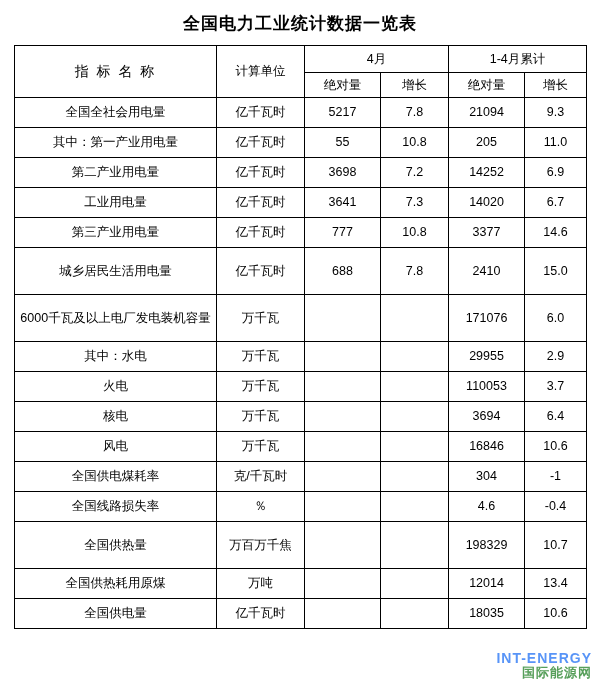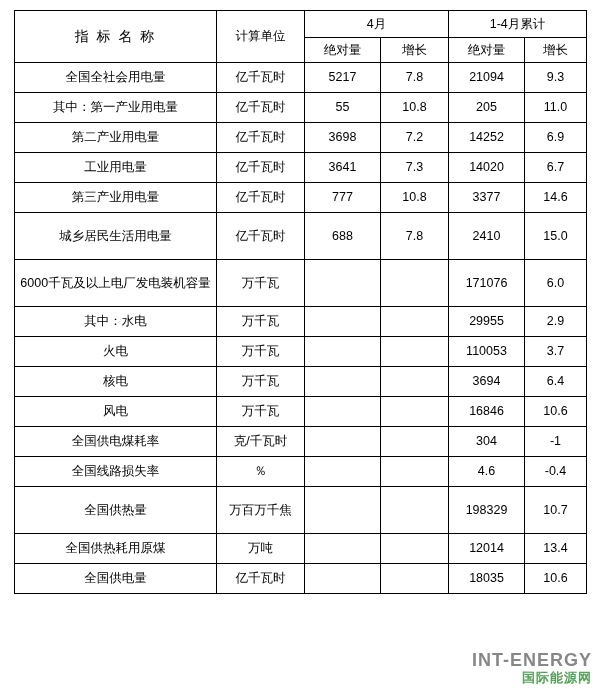--- a/index.html
+++ b/index.html
@@ -89,43 +89,44 @@
   .watermark {
     position: absolute;
     right: 8px;
     bottom: 4px;
     width: 120px;
     height: 34px;
     pointer-events: none;
     opacity: 0.85;
   }
   .wm-top {
-    font-size: 18px;
-    font-weight: bold;
-    color: #737373;
+    font-size: 14px;
+    font-weight: bold;
+    color: #3b82f6;
     text-align: right;
     letter-spacing: 1px;
     line-height: 1.1;
     text-shadow: 0 0 1px rgba(255,255,255,0.9);
   }
   .wm-bottom {
     font-size: 13px;
     font-weight: bold;
     color: #3a8f3e;
     text-align: right;
     letter-spacing: 1px;
     line-height: 1.1;
     text-shadow: 0 0 1px rgba(255,255,255,0.9);
   }
 </style>
 </head>
 <body>
 
 <div class="page">
 
+  <div class="doc-title">全国电力工业统计数据一览表</div>
 
   <table class="stat">
     <colgroup>
       <col class="col-name">
       <col class="col-unit">
       <col class="col-abs1">
       <col class="col-grw1">
       <col class="col-abs2">
       <col class="col-grw2">
     </colgroup>

